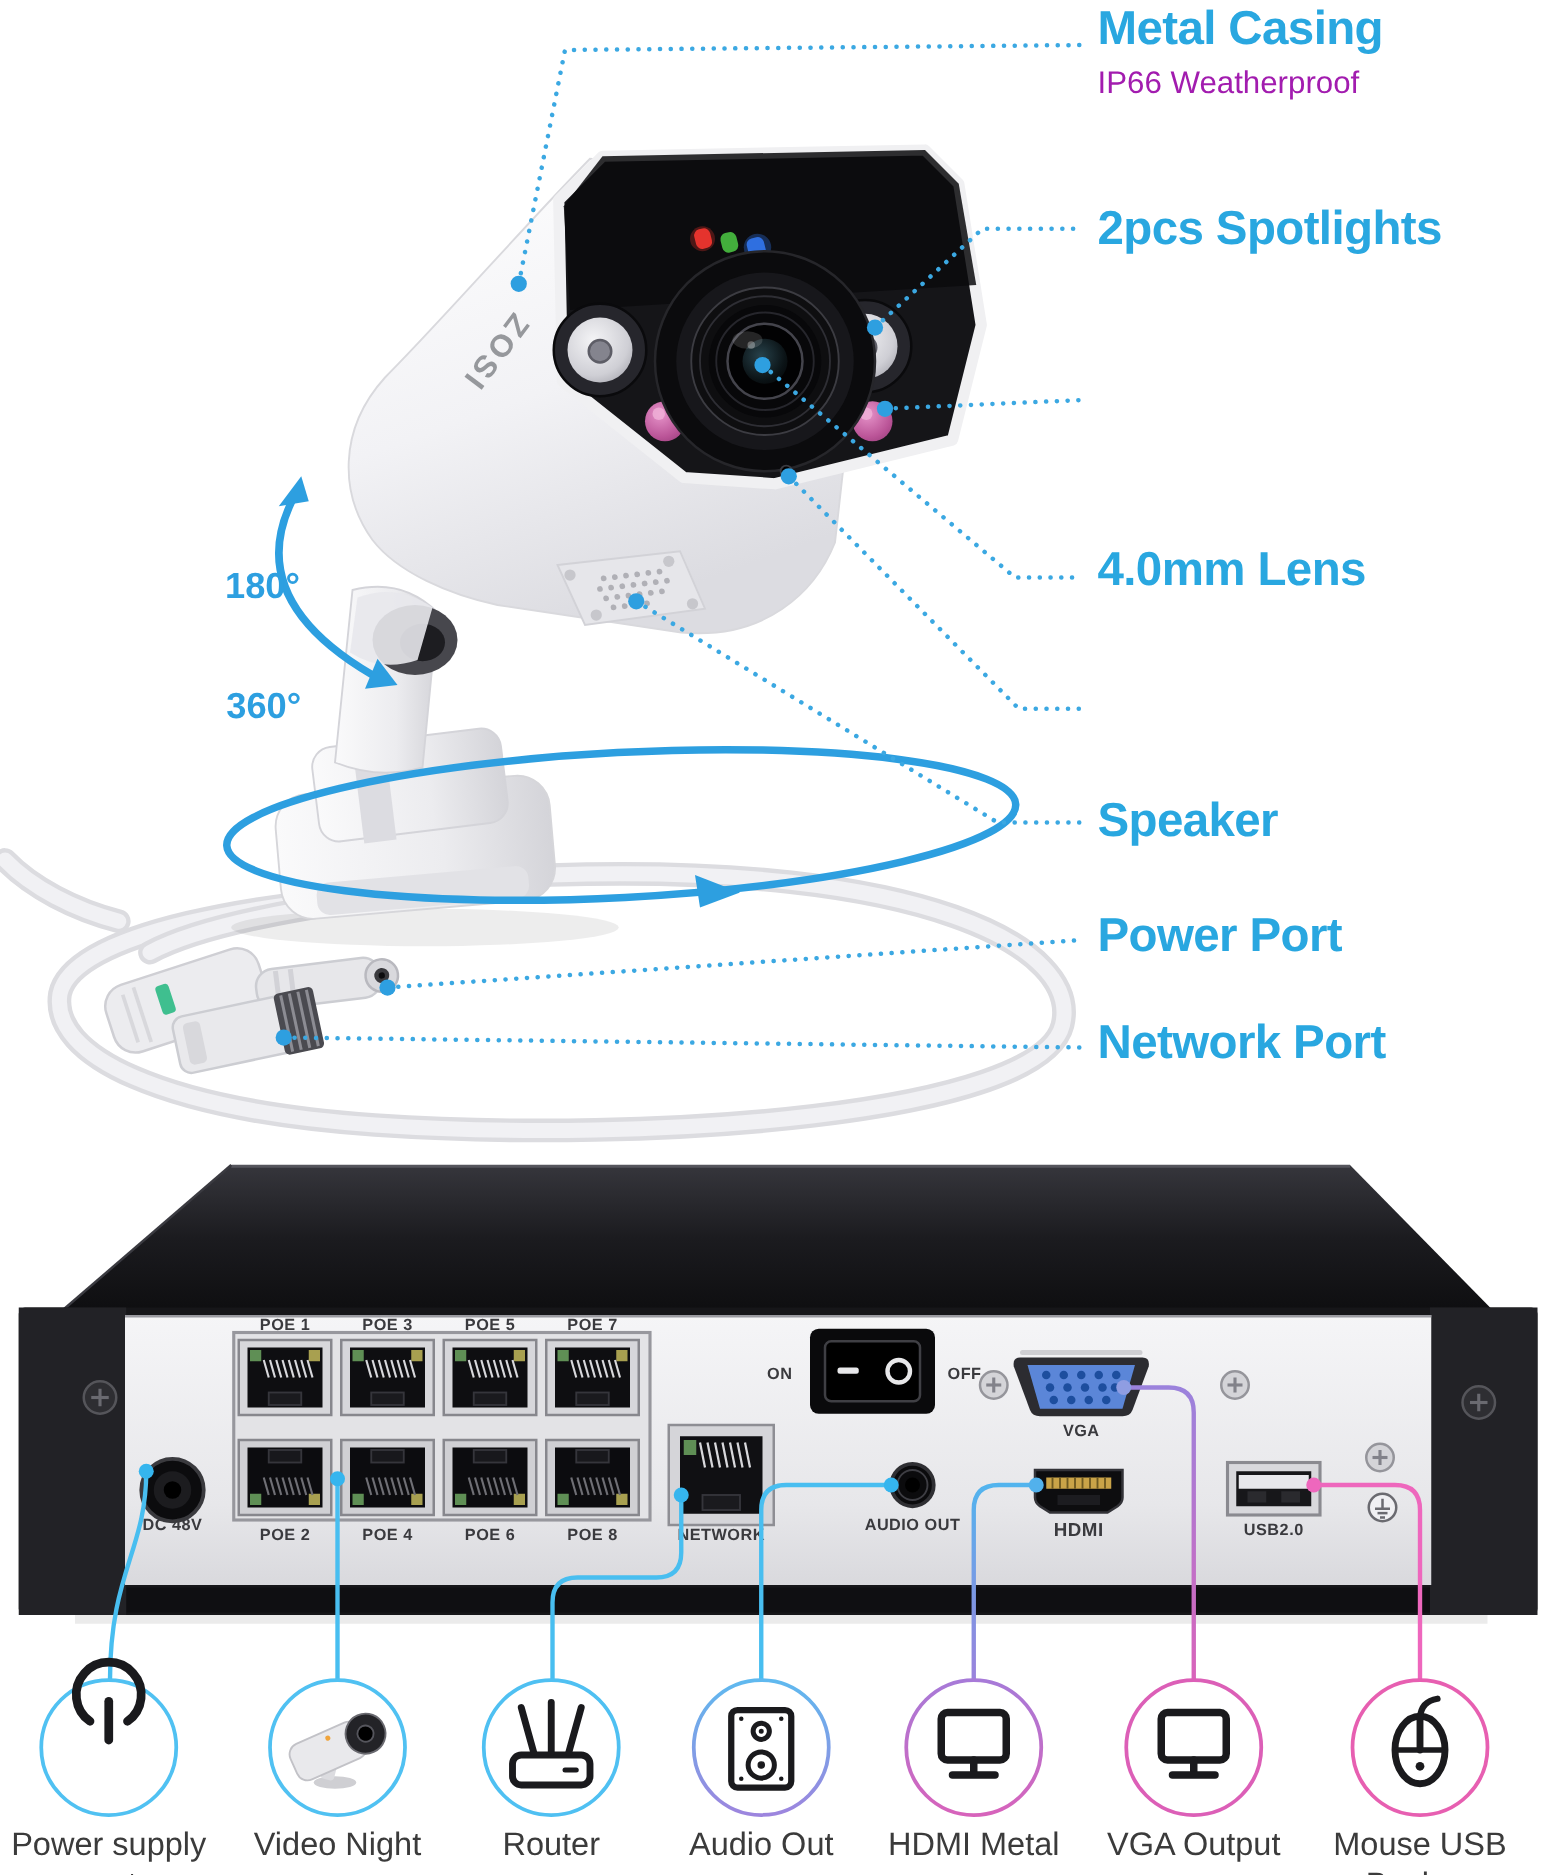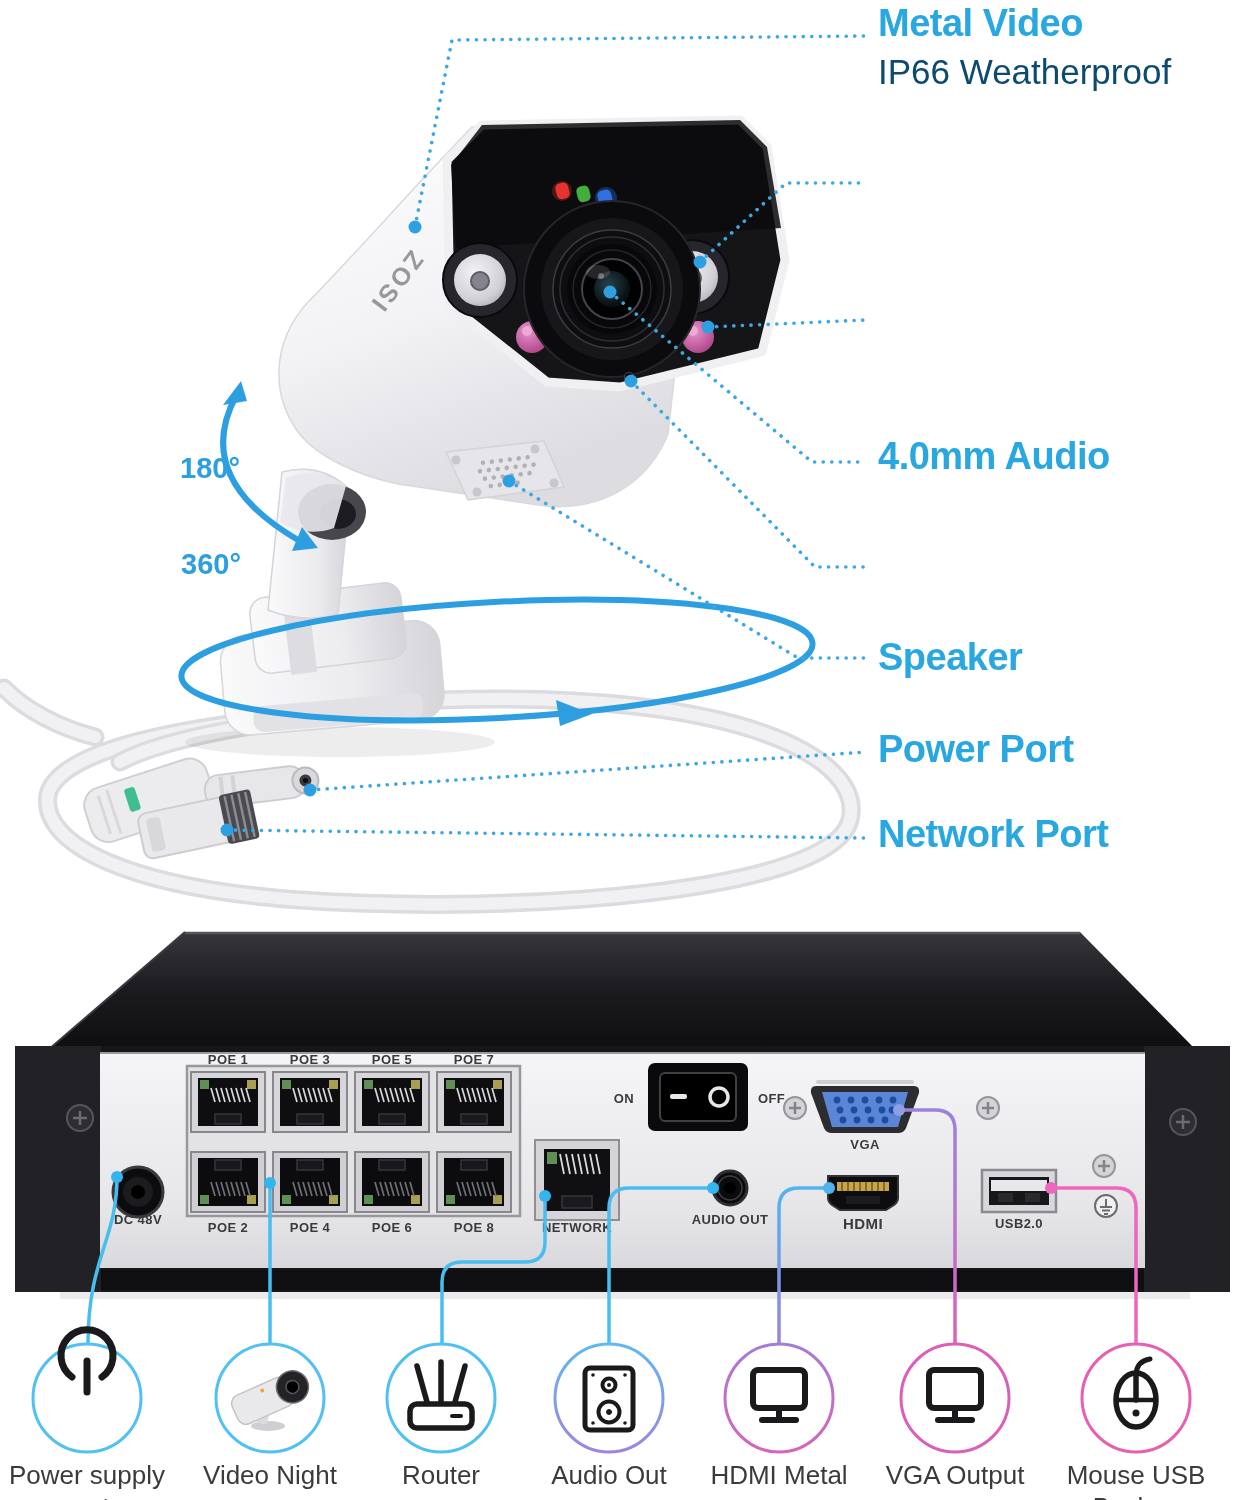--- a/index.html
+++ b/index.html
@@ -1,21 +1,21 @@
 <!DOCTYPE html>
 <html><head>
 <meta charset="utf-8">
 <style>
   html,body{margin:0;padding:0;background:#fff;}
   .canvas{position:relative;width:1242px;height:1500px;background:#fff;overflow:hidden;
           font-family:"Liberation Sans",sans-serif;}
   .abs{position:absolute;}
   .callout{position:absolute;left:878px;width:364px;}
   .c-title{font-size:38px;font-weight:bold;color:#29A7E0;line-height:1.15;letter-spacing:-0.5px;white-space:nowrap;}
-  .c-sub{font-size:35px;color:#0c4a6e;line-height:1.2;margin-top:5px;white-space:nowrap;}
+  .c-sub{font-size:25px;color:#a21caf;line-height:1.2;margin-top:5px;white-space:nowrap;}
   .c-sub:empty{display:none;}
   .legend-label{position:absolute;top:1460px;width:180px;text-align:center;
                 font-size:26px;color:#3B3B3B;line-height:1.22;}
   svg text{font-family:"Liberation Sans",sans-serif;}
   .port-label{font-size:13px;font-weight:bold;fill:#3A3A3E;letter-spacing:.4px;}
   .rot-label{font-size:29px;font-weight:bold;fill:#2D9FE0;}
   .brand-label{font-size:25px;font-weight:bold;fill:#96989C;letter-spacing:3px;}
 </style>
 </head>
 <body>
@@ -220,27 +220,28 @@
       <circle cx="708" cy="327" r="6.5"></circle>
         <circle cx="610" cy="292" r="6.5"></circle>
       <circle cx="631" cy="381" r="6.5"></circle>
         <circle cx="509" cy="481" r="6.5"></circle>
       <circle cx="310" cy="790" r="6.5"></circle>
         <circle cx="227" cy="830" r="6.5"></circle>
     </g>
   </svg>
 
   <div class="callout" style="top:2px">
-    <div class="c-title">Metal Video</div>
+    <div class="c-title">Metal Casing</div>
     <div class="c-sub">IP66 Weatherproof</div>
   </div>
   <div class="callout" style="top:162px">
+    <div class="c-title">2pcs Spotlights</div>
   </div>
   <div class="callout" style="top:435px">
-    <div class="c-title">4.0mm Audio</div>
+    <div class="c-title">4.0mm Lens</div>
   </div>
   <div class="callout" style="top:636px">
     <div class="c-title">Speaker</div>
   </div>
   <div class="callout" style="top:728px">
     <div class="c-title">Power Port</div>
   </div>
   <div class="callout" style="top:813px">
     <div class="c-title">Network Port</div>
   </div>

